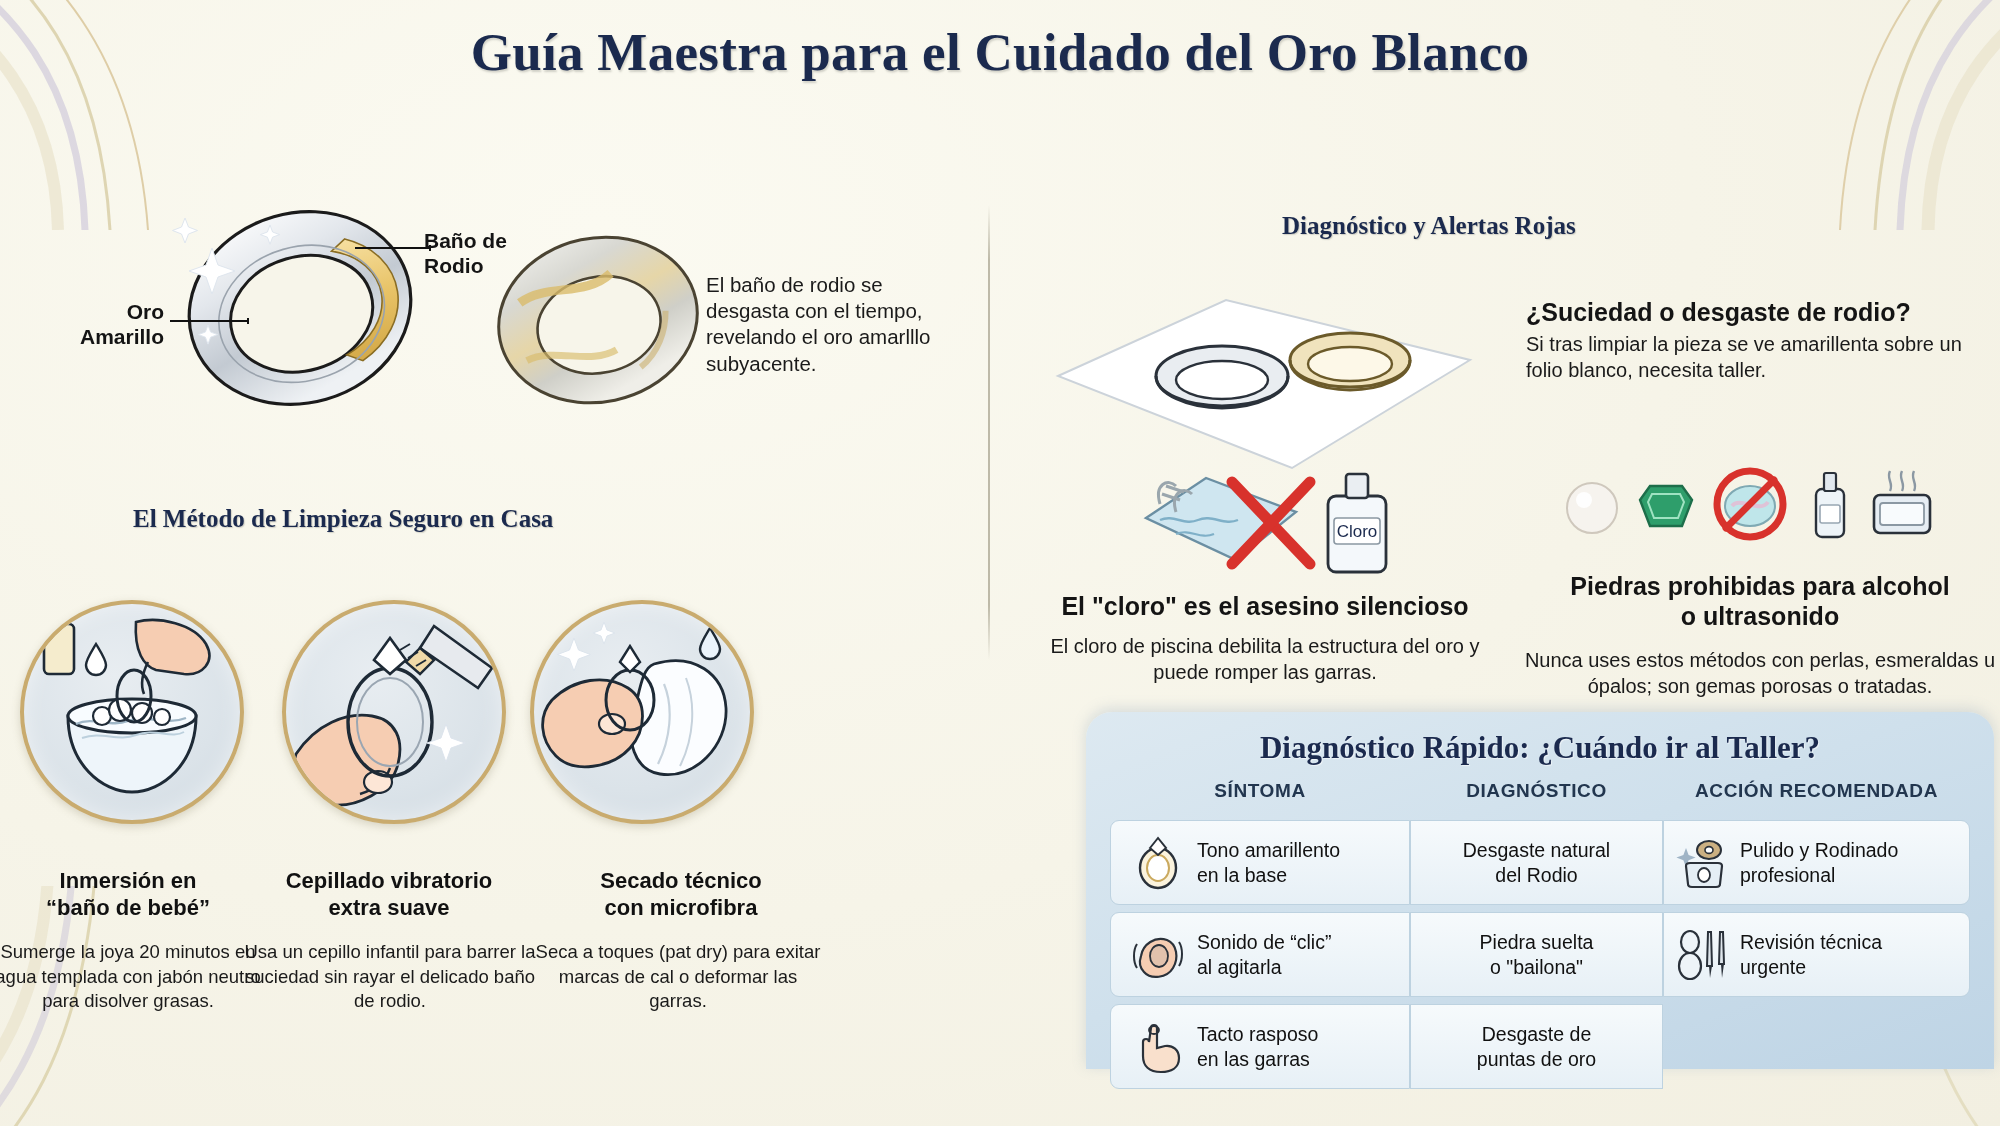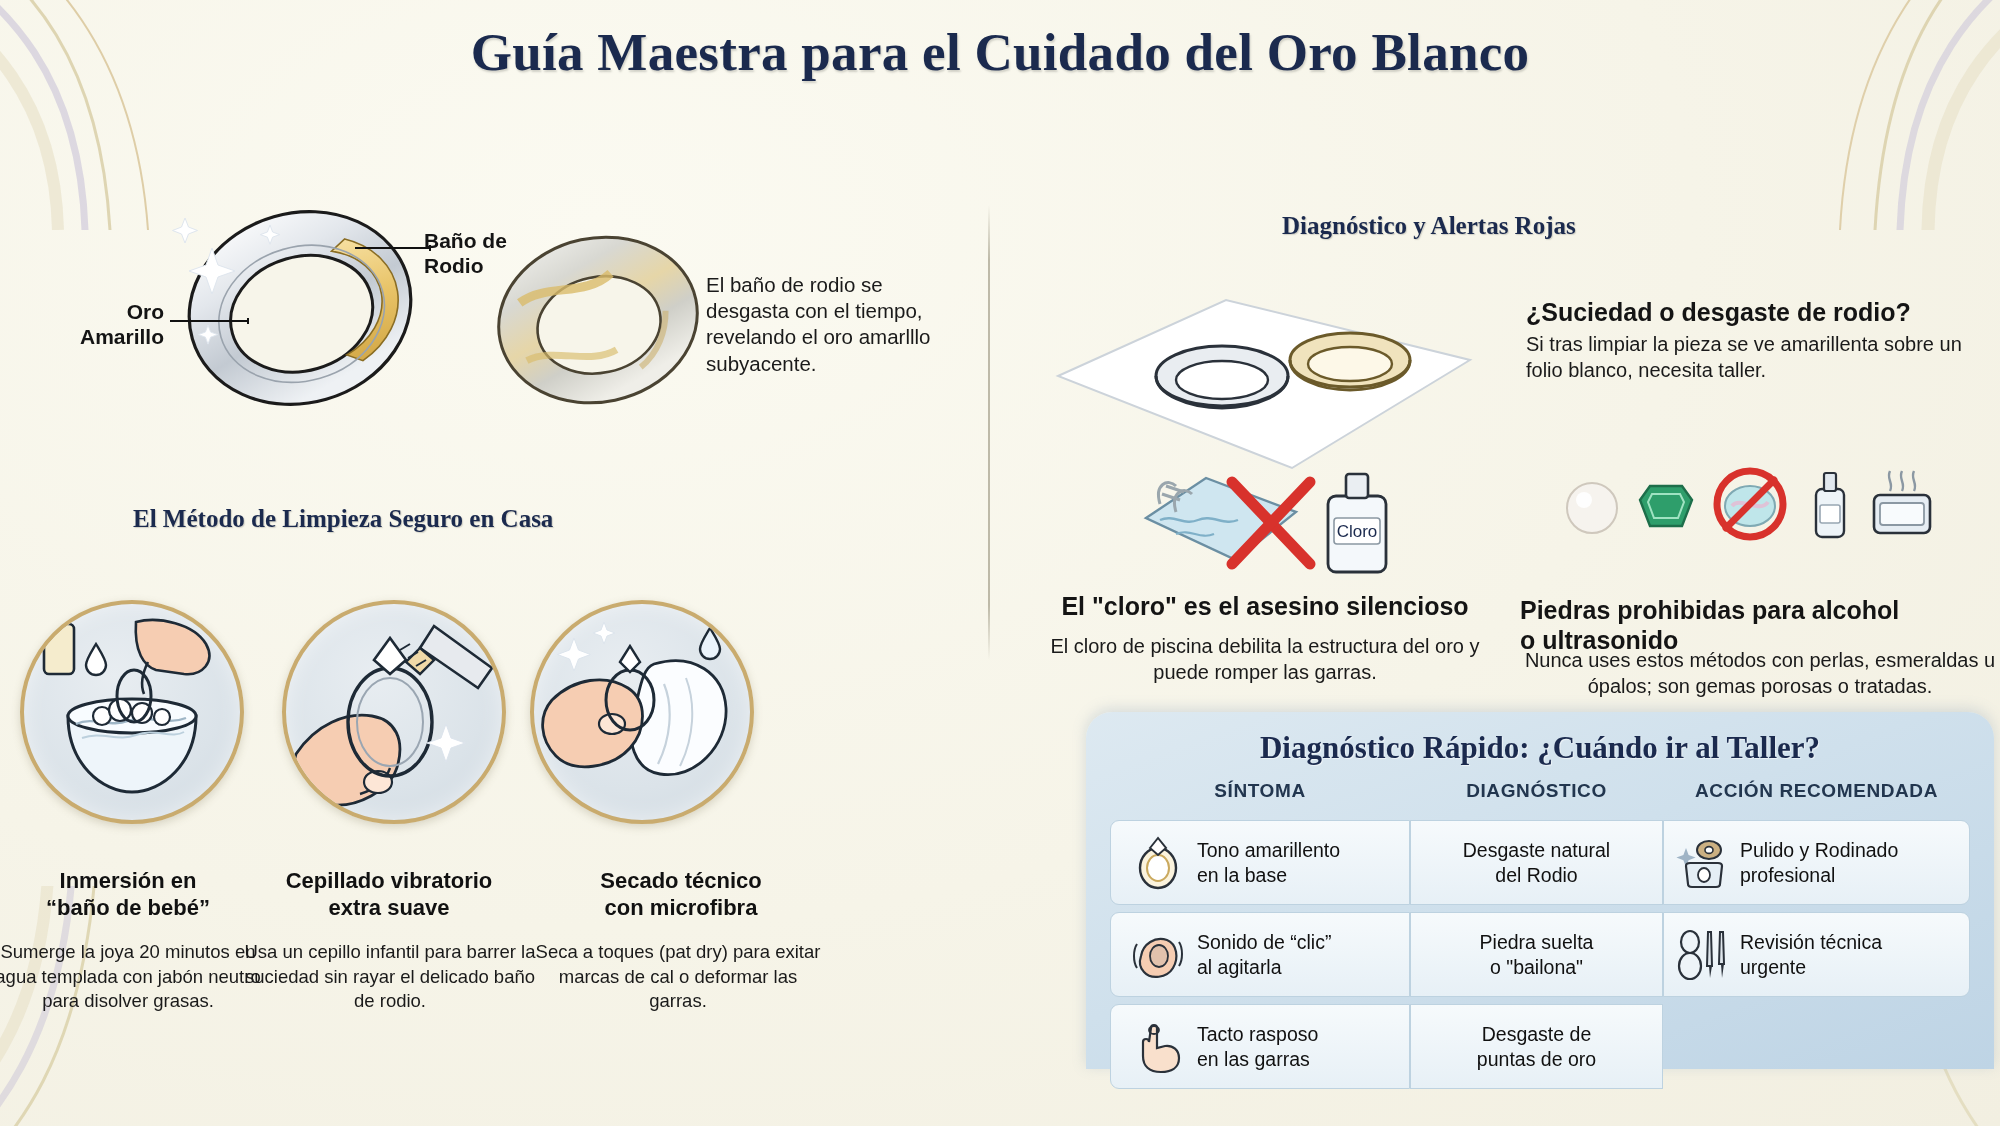--- a/index.html
+++ b/index.html
@@ -337,21 +337,21 @@
       <rect x="8" y="30" width="56" height="38" rx="6" fill="#e6edf3" stroke="#2a313a" stroke-width="2.6"></rect>
       <rect x="14" y="38" width="44" height="22" rx="3" fill="#f8fbfd" stroke="#8b98a3" stroke-width="1.8"></rect>
       <g stroke="#8b98a3" stroke-width="2.4" fill="none">
         <path d="M24,26 C28,18 20,14 24,6"></path>
         <path d="M36,26 C40,18 32,14 36,6"></path>
         <path d="M48,26 C52,18 44,14 48,6"></path>
       </g>
     </svg>
   </div>
 
-  <div class="lbl" style="left:1520px;top:596px;width:480px;font-size:25px;white-space:pre-line;">Piedras prohibidas para alcohol
+  <div class="lbl" style="left:1520px;top:572px;width:480px;font-size:25px;text-align:center;white-space:pre-line;">Piedras prohibidas para alcohol
 o ultrasonido</div>
   <div class="para" style="left:1510px;top:648px;width:500px;font-size:20px;text-align:center;">Nunca uses estos métodos con perlas, esmeraldas u ópalos; son gemas porosas o tratadas.</div>
 
   <div class="panel">
     <div class="panel-title">Diagnóstico Rápido: ¿Cuándo ir al Taller?</div>
 
     <div class="th" style="left:24px;top:68px;width:300px;">SÍNTOMA</div>
     <div class="th" style="left:324px;top:68px;width:253px;">DIAGNÓSTICO</div>
     <div class="th" style="left:577px;top:68px;width:307px;">ACCIÓN RECOMENDADA</div>
 

